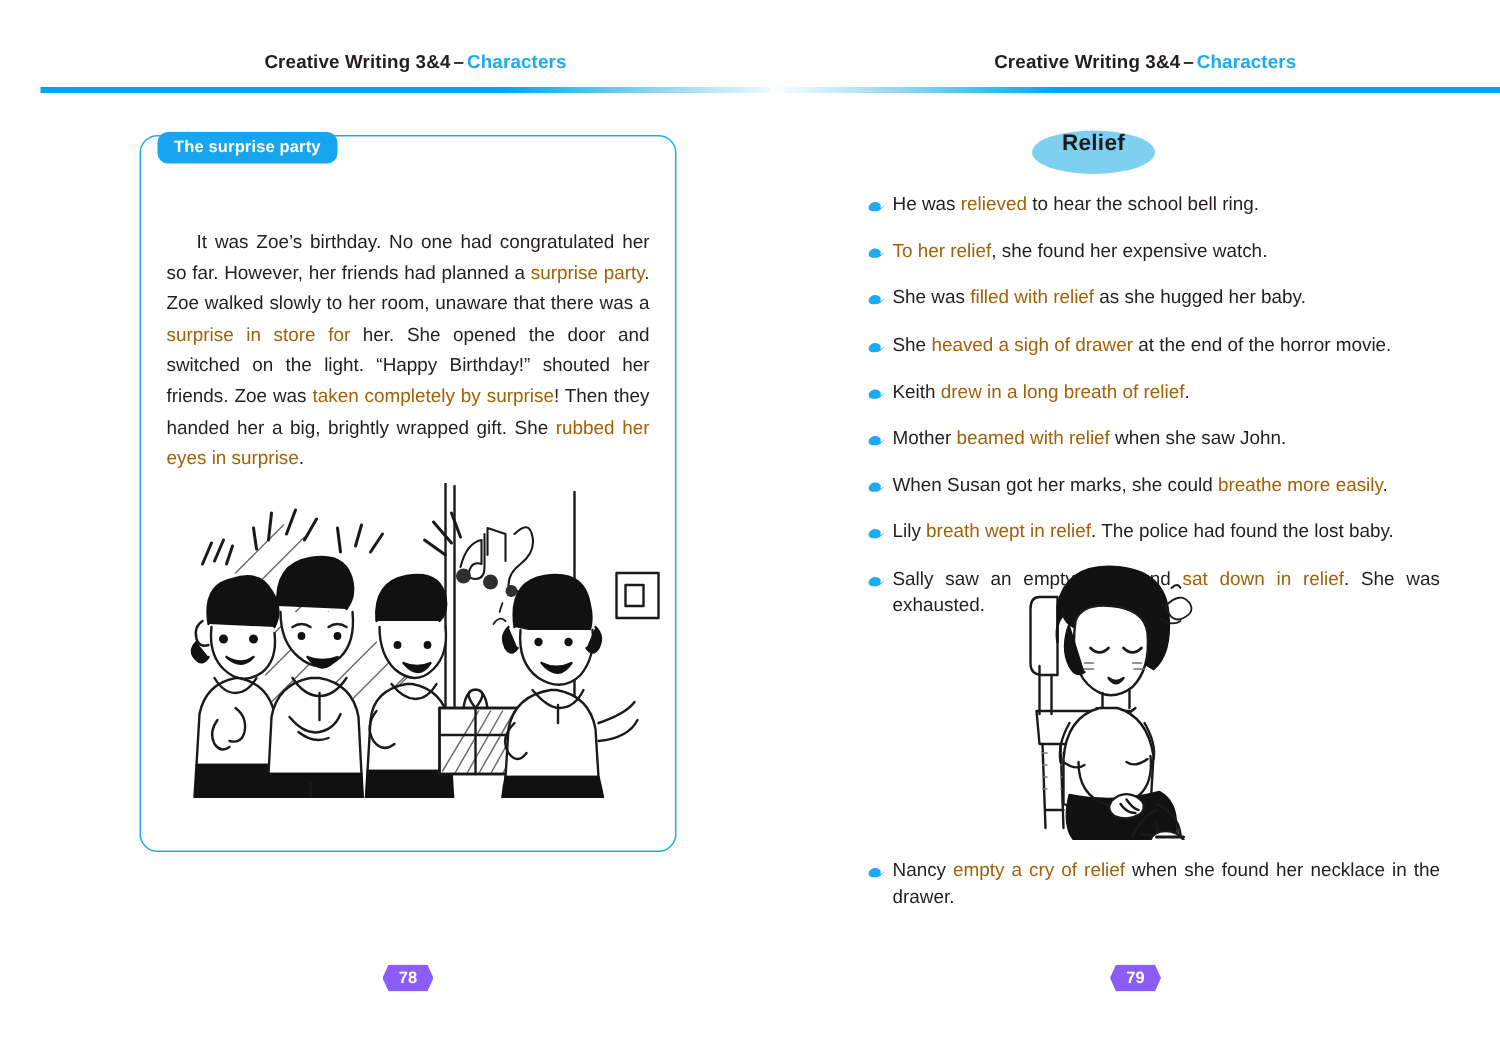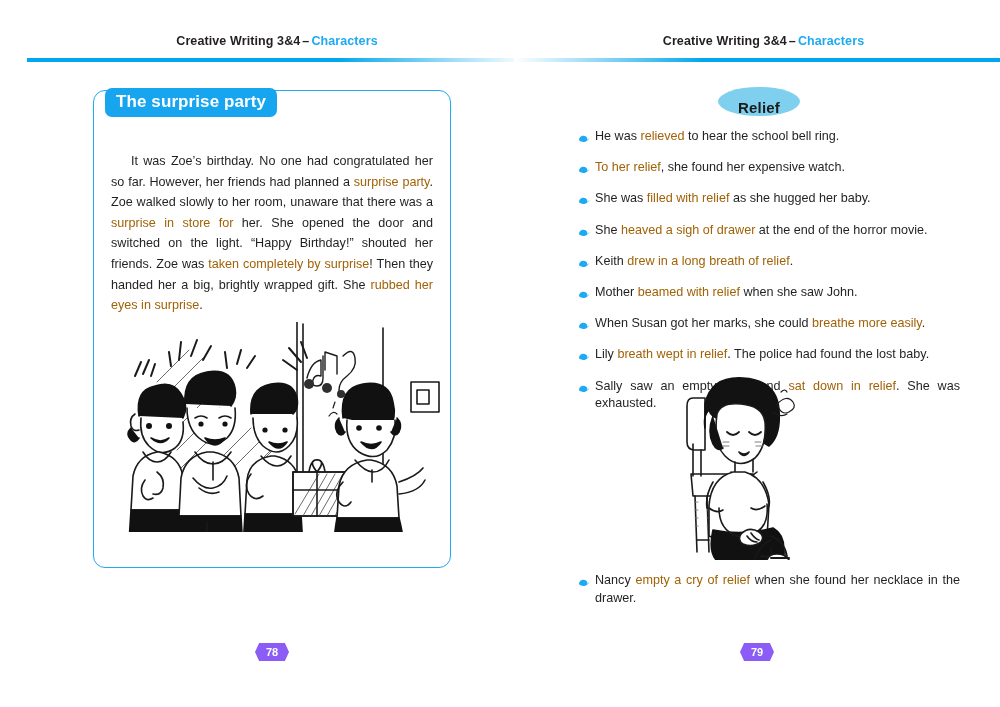--- a/index.html
+++ b/index.html
@@ -67,21 +67,21 @@
     border: 1.6px solid #1eaaf1;
     border-radius: 12px;
     box-sizing: border-box;
   }
   .story-title {
     position: absolute;
     left: 78px;
     top: 88px;
     background: #17a5ef;
     color: #ffffff;
-    font-size: 17px;
+    font-size: 11px;
     font-weight: bold;
     padding: 4px 11px 5px 11px;
     border-radius: 7px;
     letter-spacing: .1px;
     white-space: nowrap;
   }
   .story-text {
     position: absolute;
     left: 84px;
     top: 128px;
@@ -108,28 +108,28 @@
     position: absolute;
     left: 655px;
     top: 370px;
     width: 200px;
     height: 190px;
   }
 
   
   .relief-pill {
     position: absolute;
-    left: 718px;
+    left: 688px;
     top: 87px;
     width: 82px;
     height: 29px;
     background: #7fd0ef;
     border-radius: 50%;
     display: flex;
-    align-items: flex-end;
+    align-items: flex-start;
     justify-content: center;
   }
   .relief-pill span {
     font-size: 15px;
     font-weight: bold;
     color: #1b1b1b;
     letter-spacing: .2px;
   }
 
   

